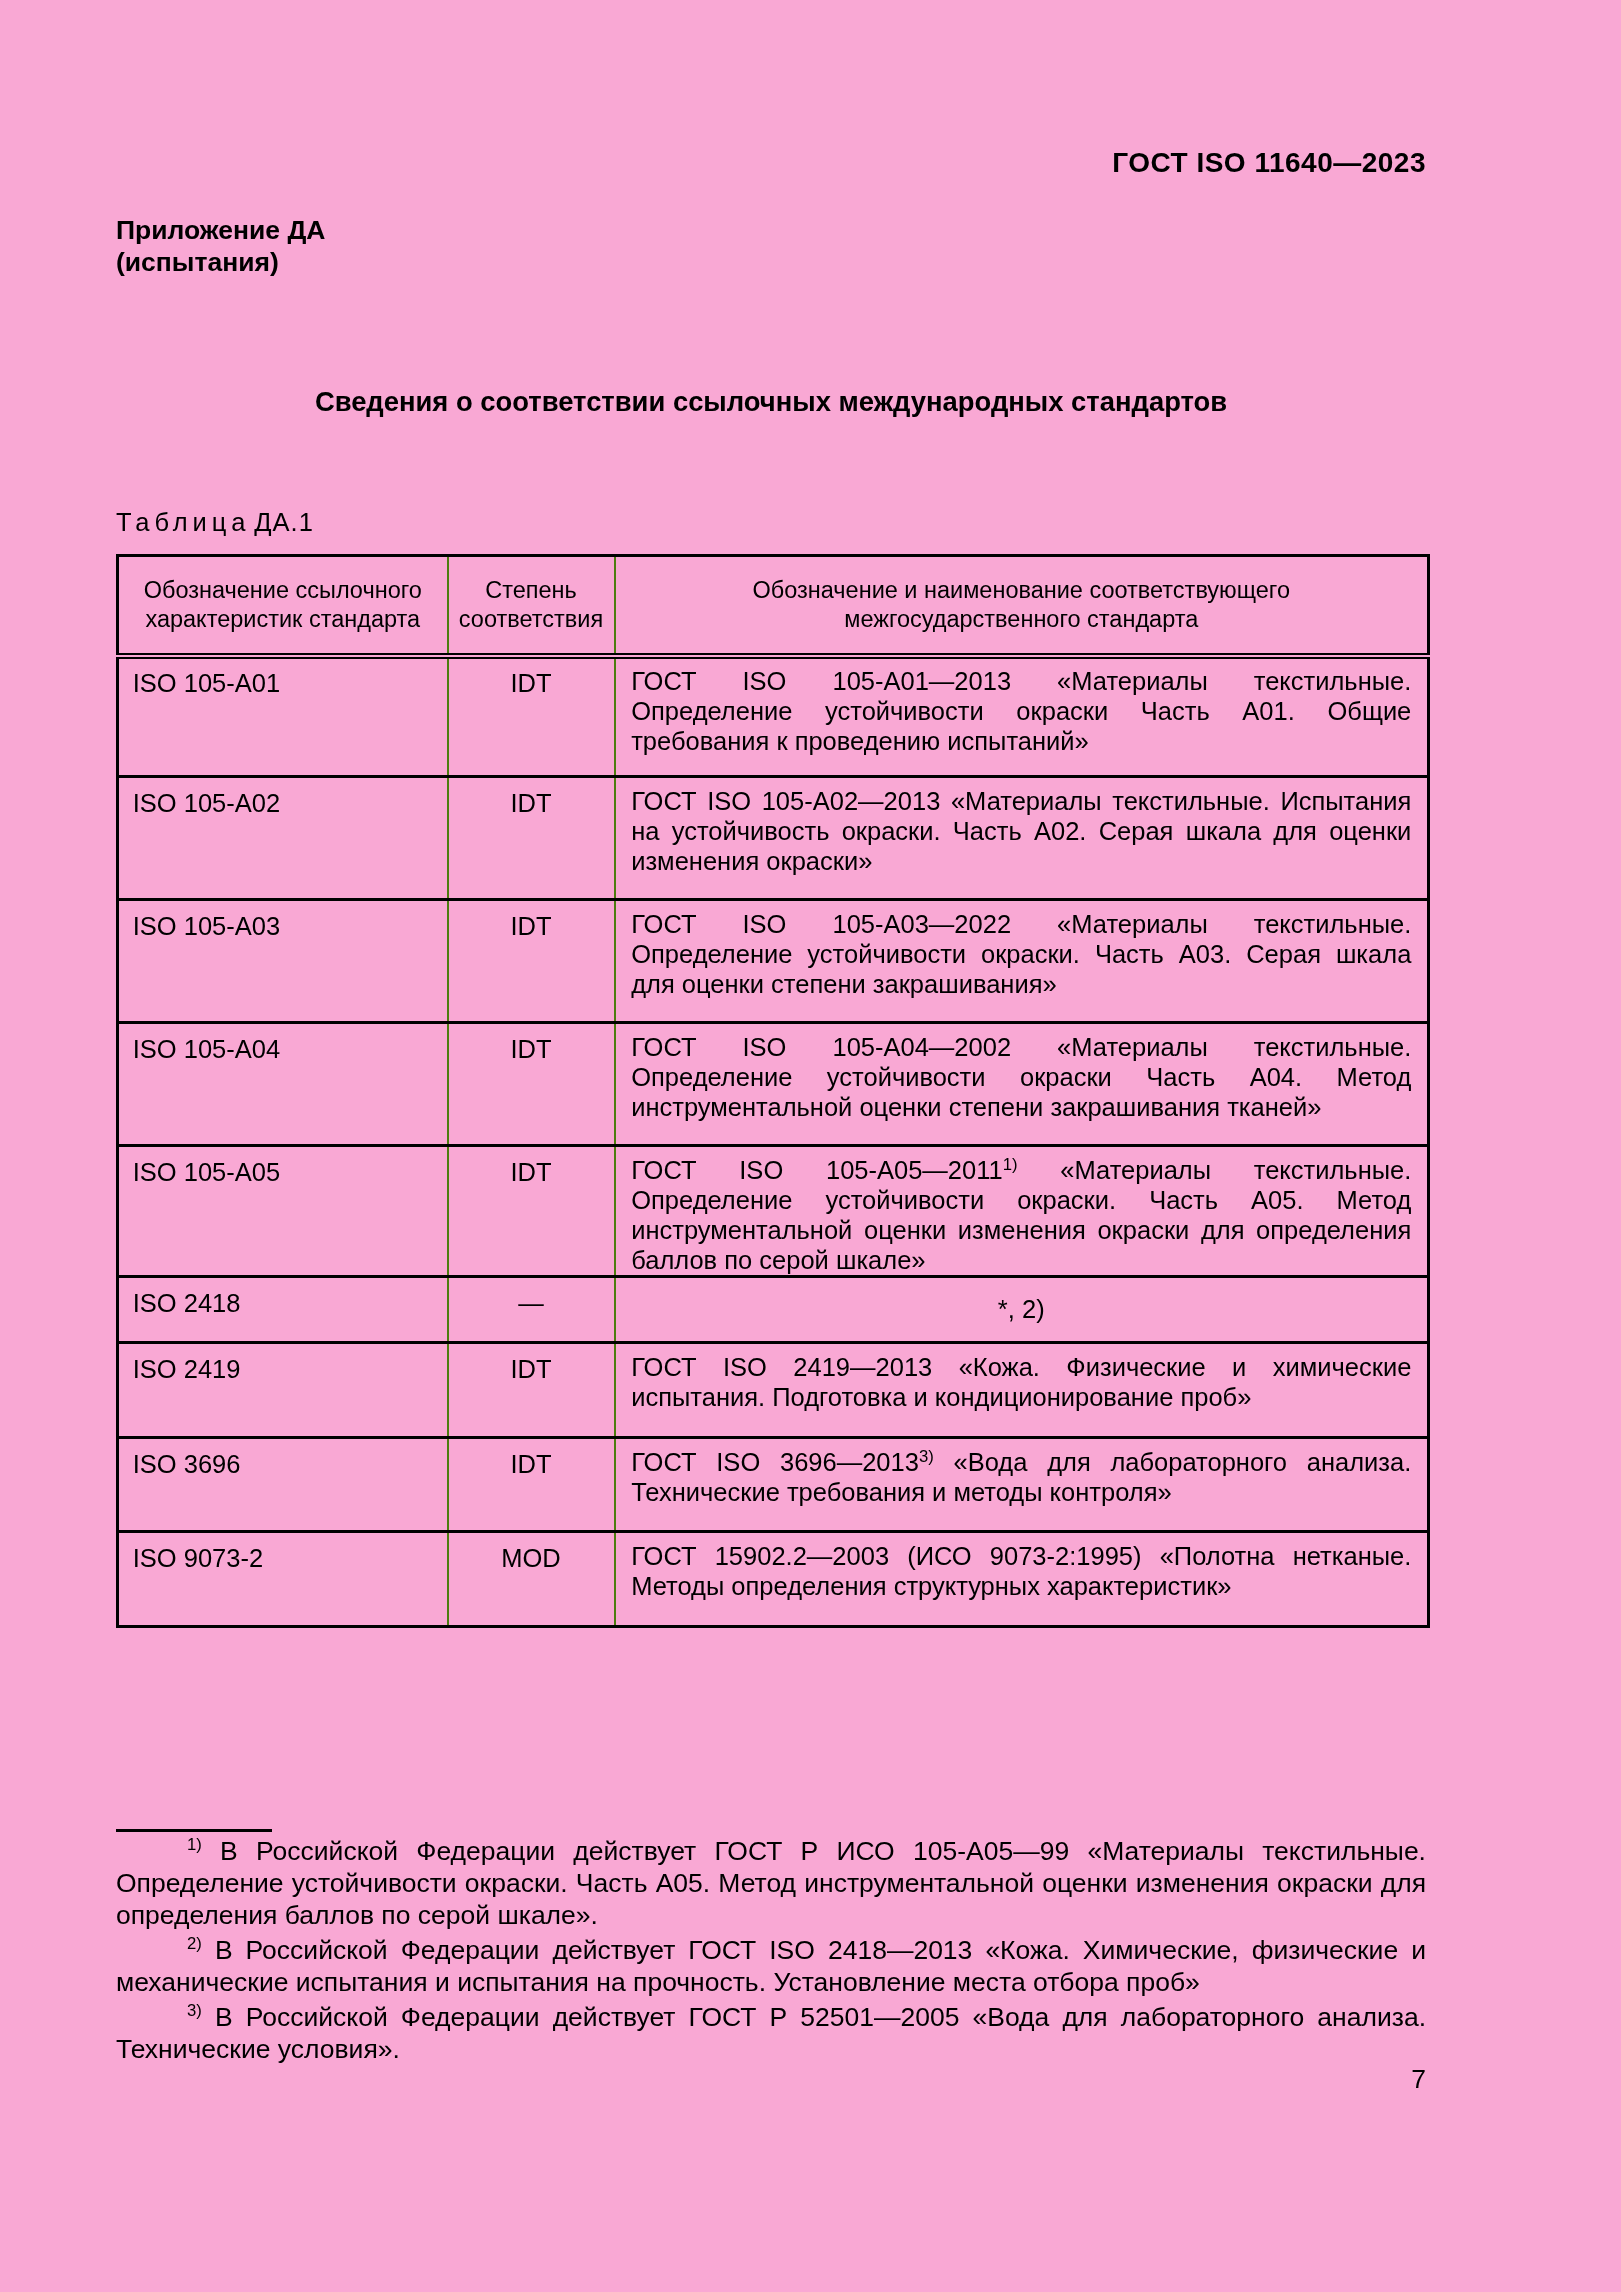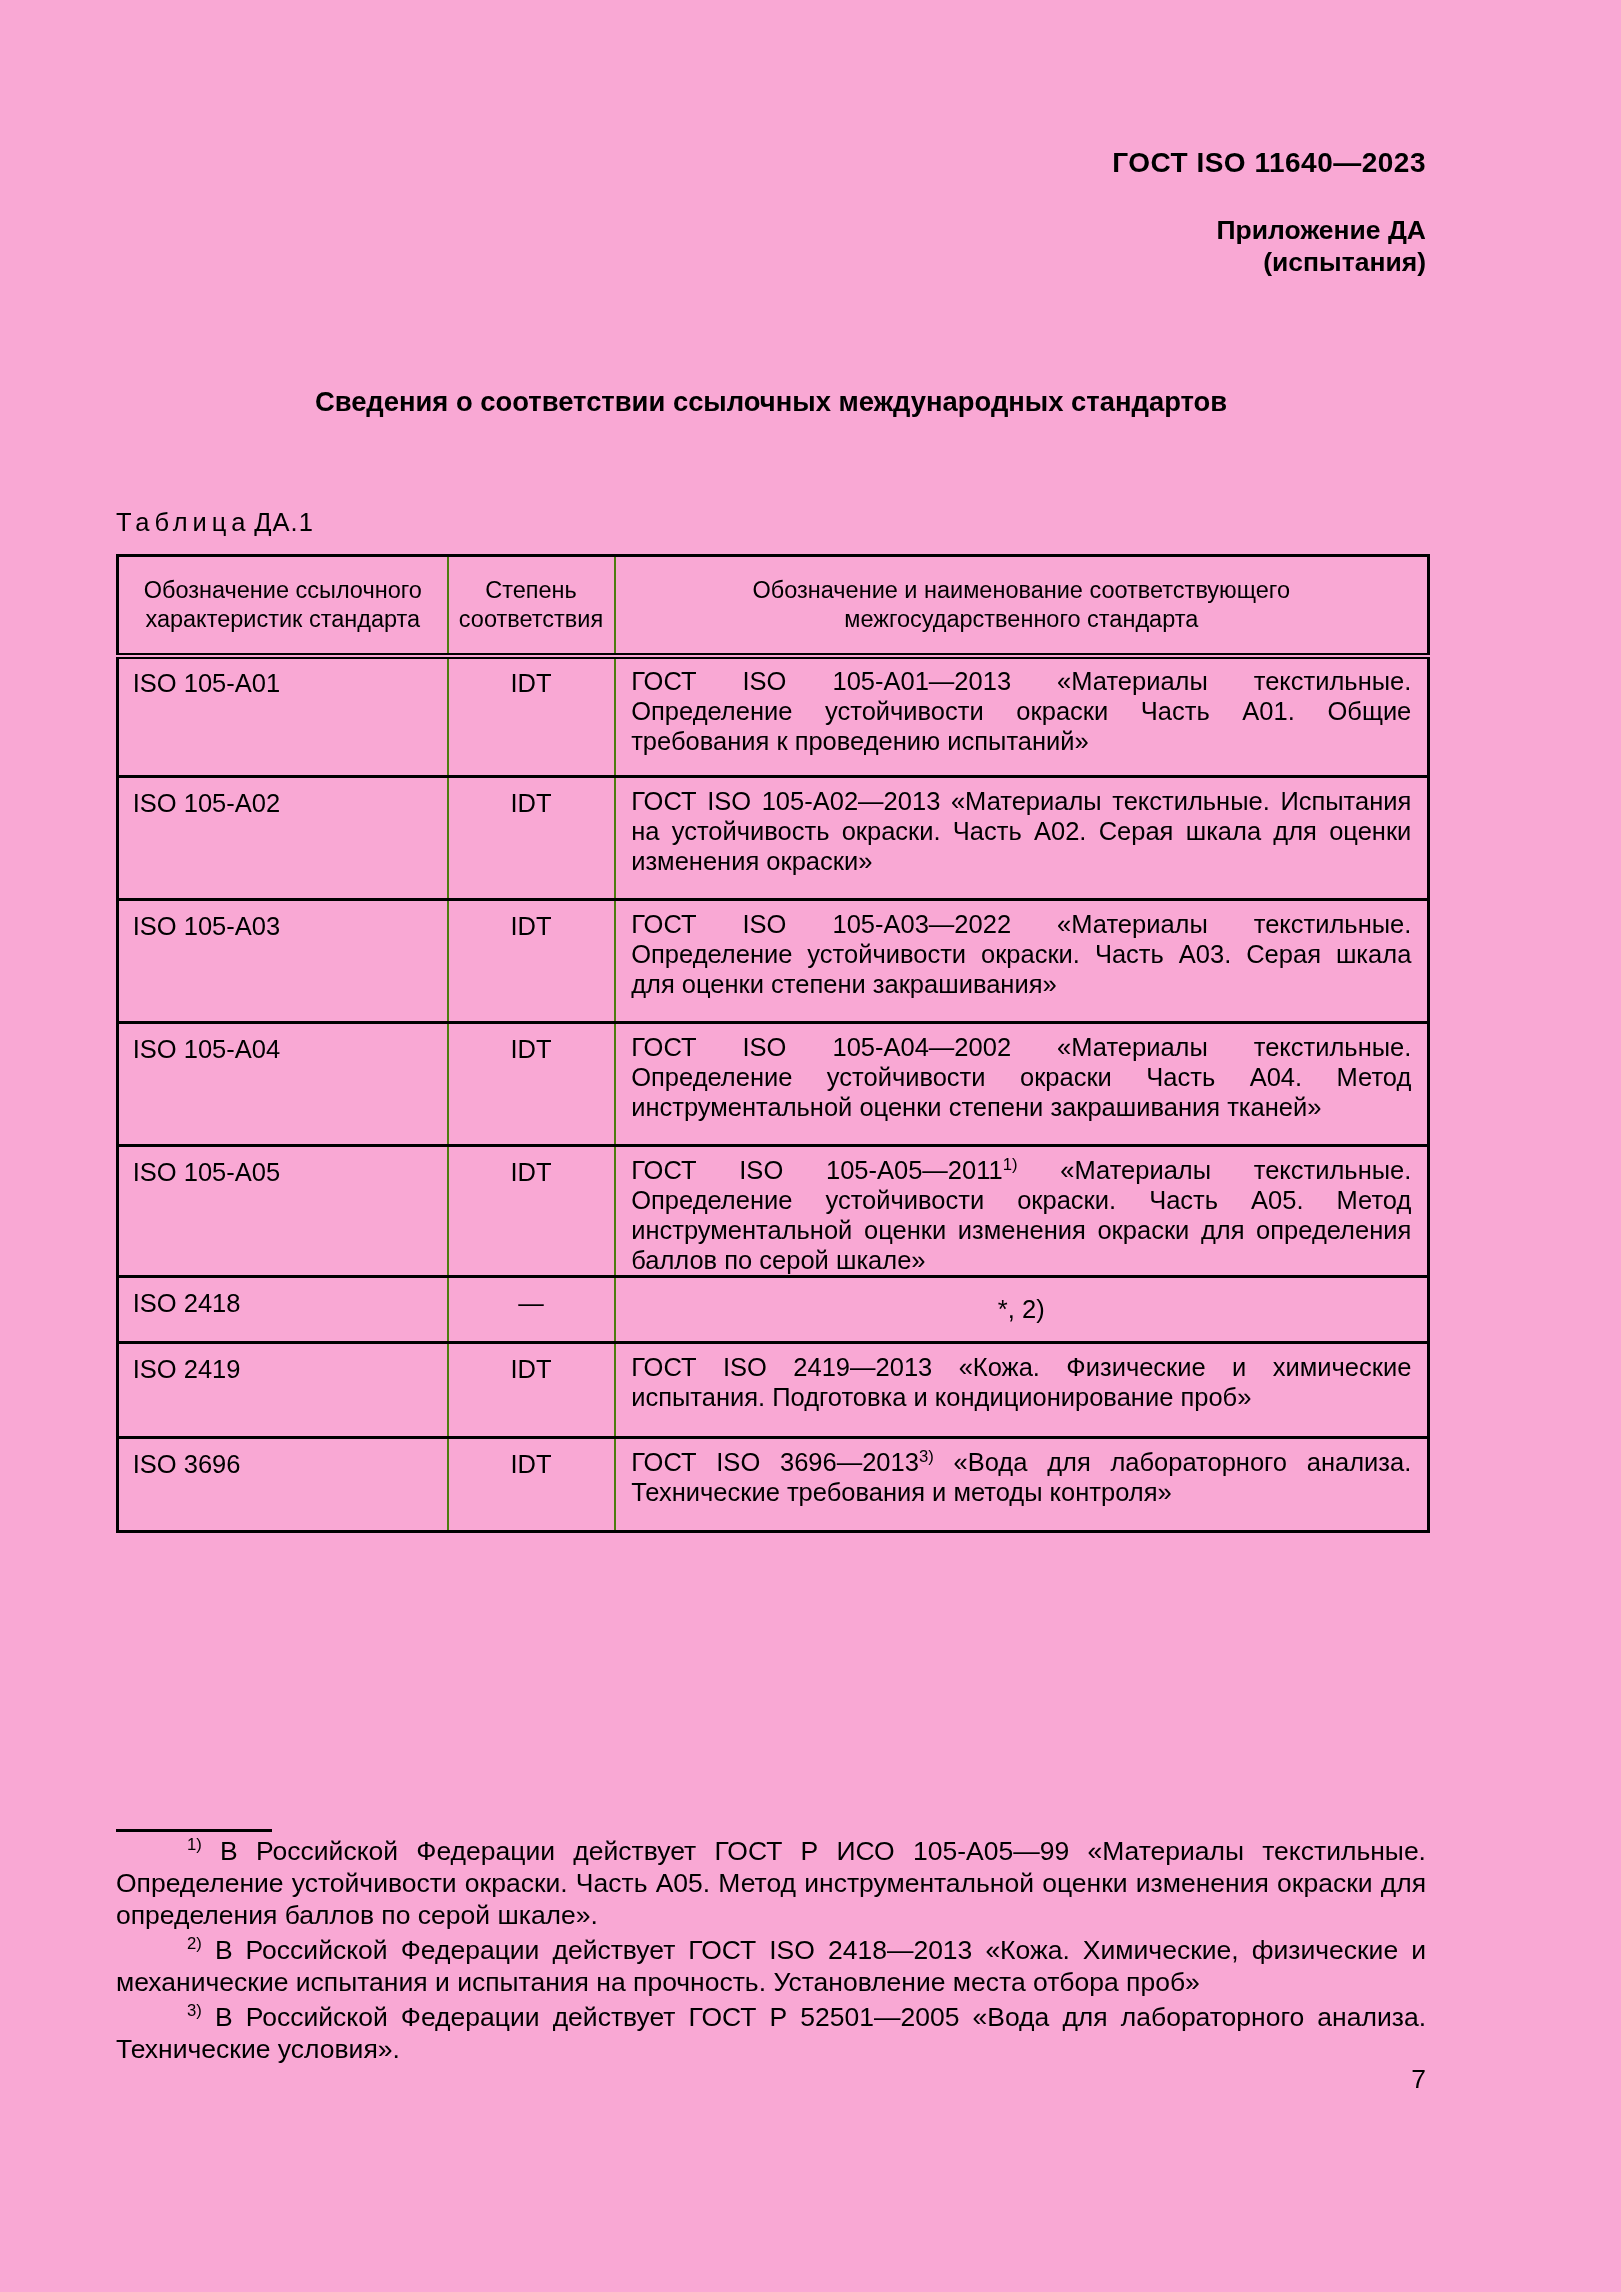--- a/index.html
+++ b/index.html
@@ -15,21 +15,21 @@
   .doc-code{
     position:absolute;
     left:116px; top:147px; width:1310px;
     text-align:right;
     font-size:28px; font-weight:bold;
     letter-spacing:0.5px;
   }
   .appendix{
     position:absolute;
     left:116px; top:214px; width:1310px;
-    text-align:right;
+    text-align:left;
     font-size:26.5px; font-weight:bold;
     line-height:32px;
   }
   .doc-title{
     position:absolute;
     left:116px; top:384px; width:1310px;
     text-align:center;
     font-size:27.4px; font-weight:bold;
     line-height:35px;
   }
@@ -171,20 +171,25 @@
     <tr style="height:95px;">
       <td class="c1">ISO 2419</td>
       <td class="c2">IDT</td>
       <td class="c3"><span>ГОСТ ISO 2419—2013 «Кожа. Физические и химические испытания. Подготовка и кондиционирование проб»</span><sup></sup><span></span></td>
     </tr>
     <tr style="height:94px;">
       <td class="c1">ISO 3696</td>
       <td class="c2">IDT</td>
       <td class="c3"><span>ГОСТ ISO 3696—2013</span><sup>3)</sup><span> «Вода для лабораторного анализа. Технические требования и методы контроля»</span></td>
     </tr>
+    <tr style="height:95px;">
+      <td class="c1">ISO 9073-2</td>
+      <td class="c2">MOD</td>
+      <td class="c3"><span>ГОСТ 15902.2—2003 (ИСО 9073-2:1995) «Полотна нетканые. Методы определения структурных характеристик»</span><sup></sup><span></span></td>
+    </tr>
   </tbody>
     </table>
 
   <div class="fn-rule"></div>
 
   <div class="footnotes">
     <p class="fn"><sup>1)</sup><span> В Российской Федерации действует ГОСТ Р ИСО 105-А05—99 «Материалы текстильные. Определение устойчивости окраски. Часть А05. Метод инструментальной оценки изменения окраски для определения баллов по серой шкале».</span></p>
     <p class="fn"><sup>2)</sup><span> В Российской Федерации действует ГОСТ ISO 2418—2013 «Кожа. Химические, физические и механические испытания и испытания на прочность. Установление места отбора проб»</span></p>
     <p class="fn"><sup>3)</sup><span> В Российской Федерации действует ГОСТ Р 52501—2005 «Вода для лабораторного анализа. Технические условия».</span></p>
   </div>

